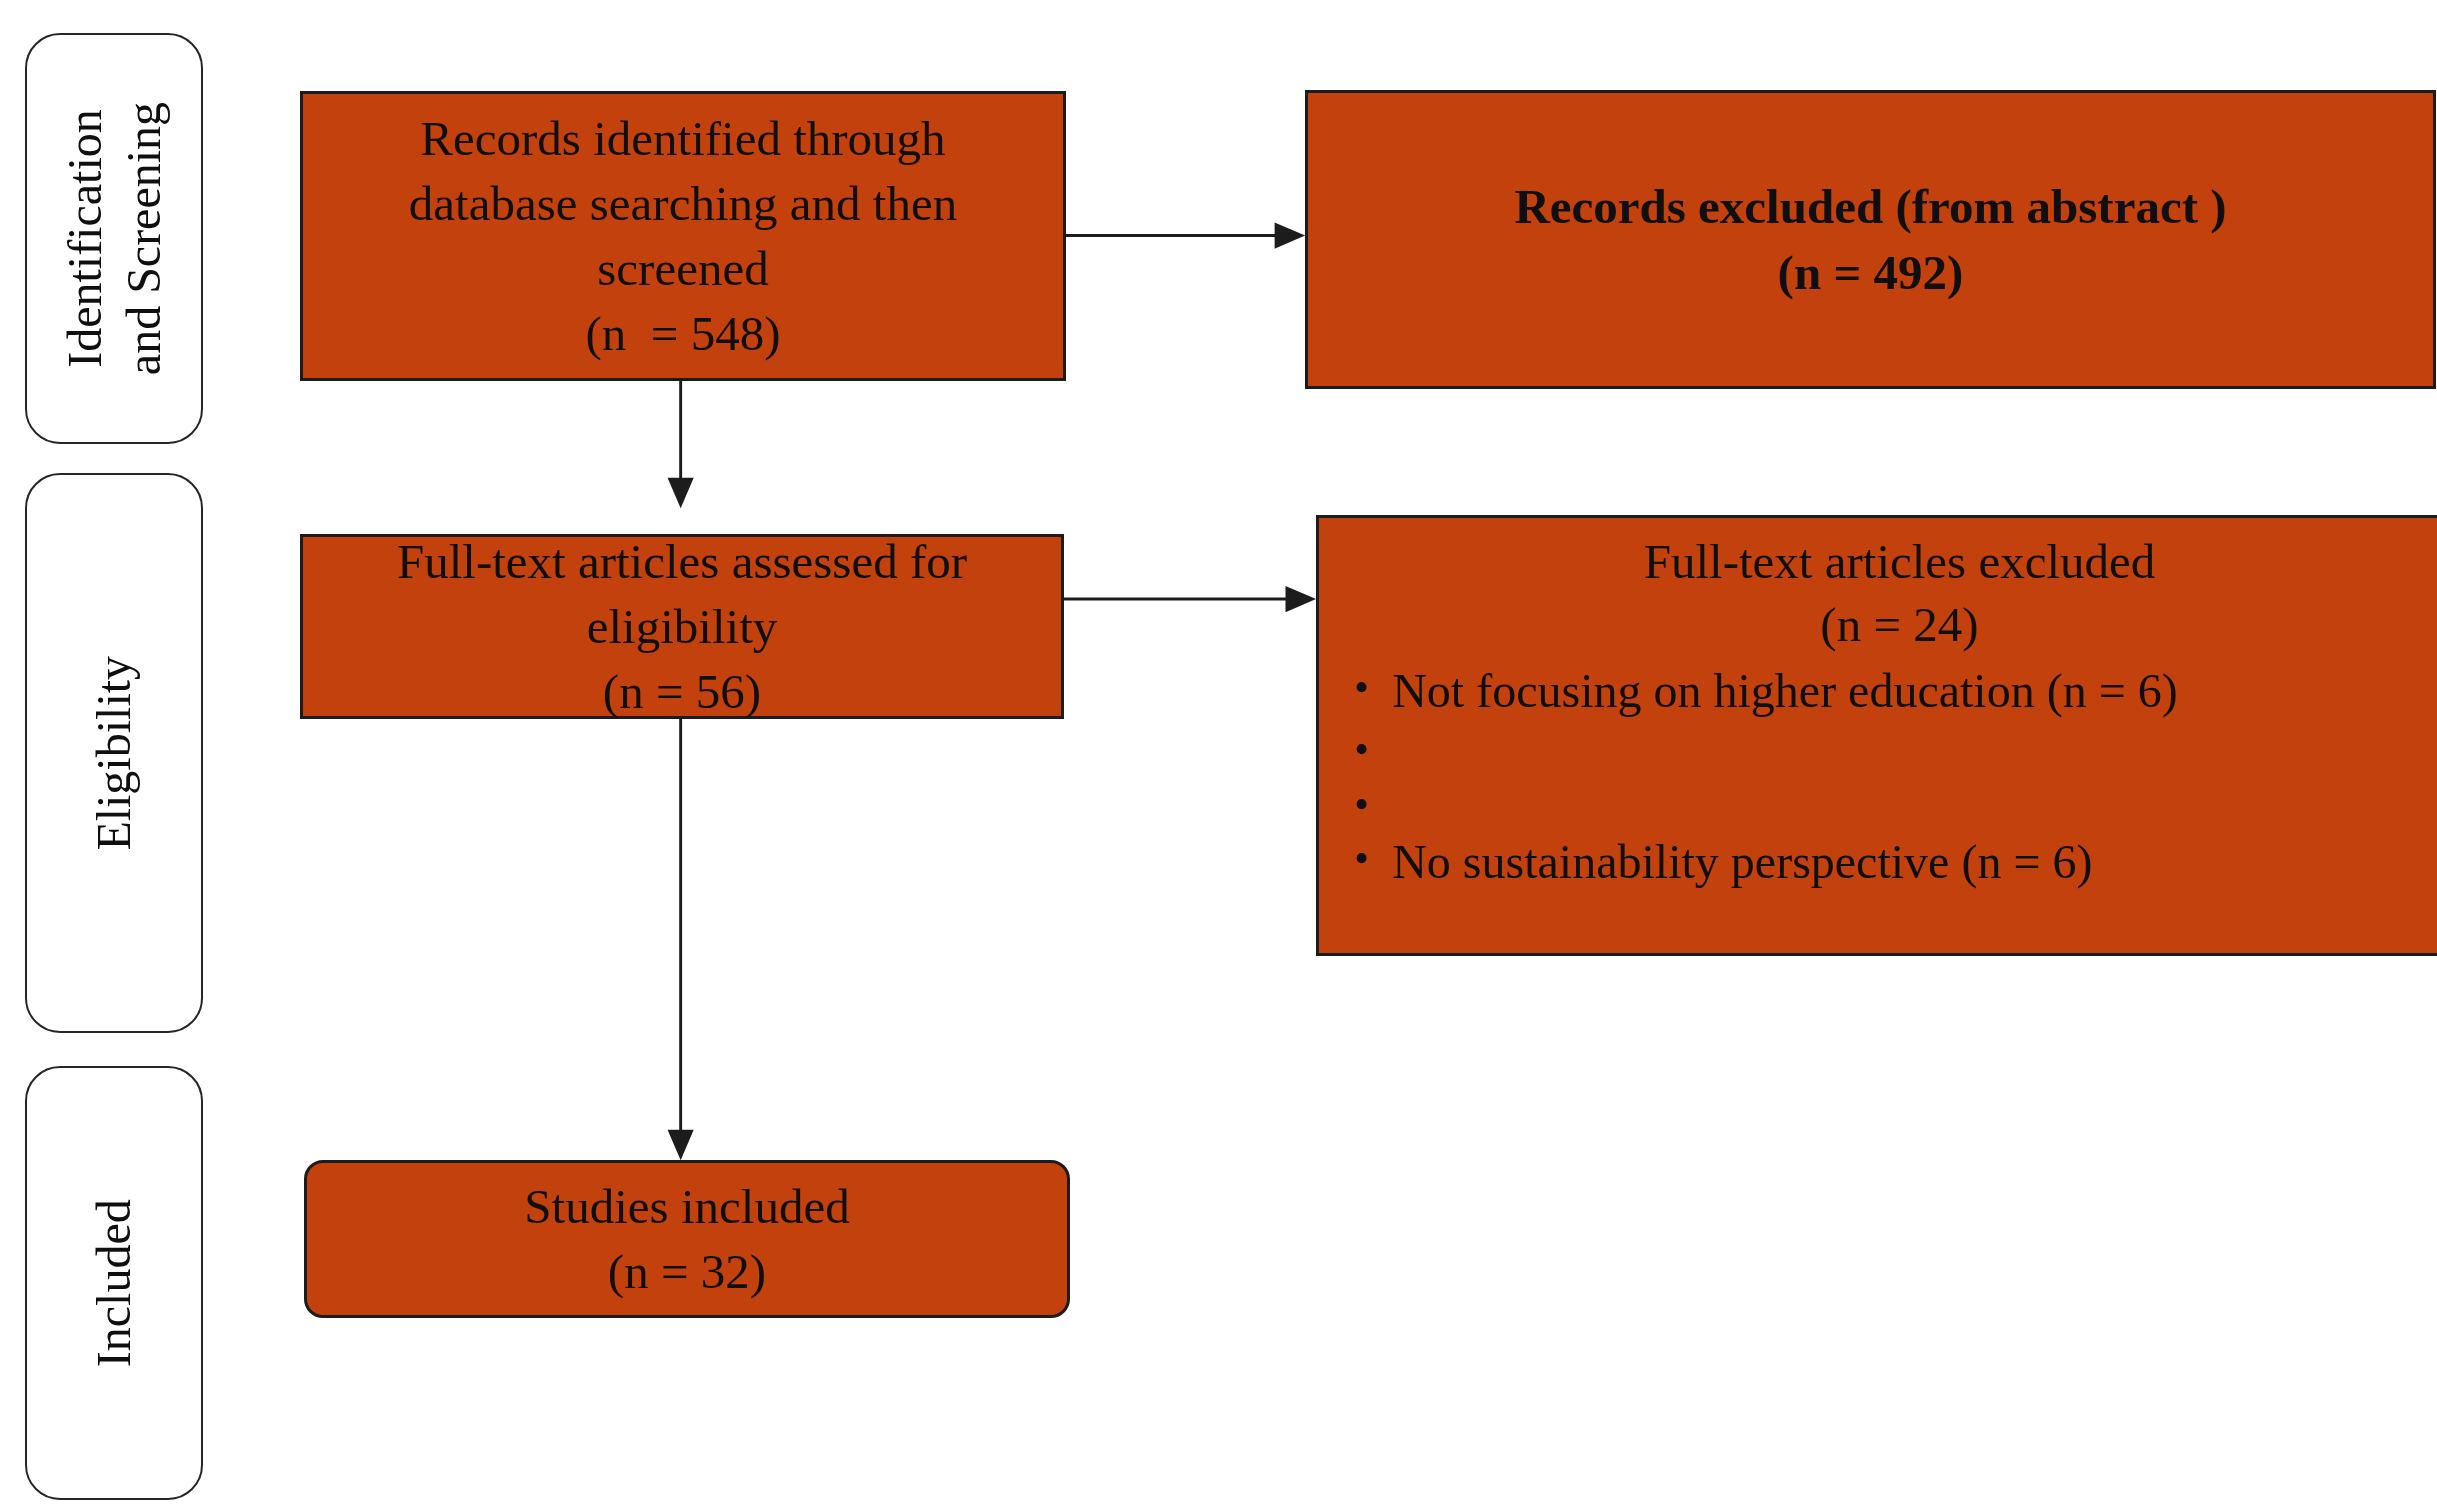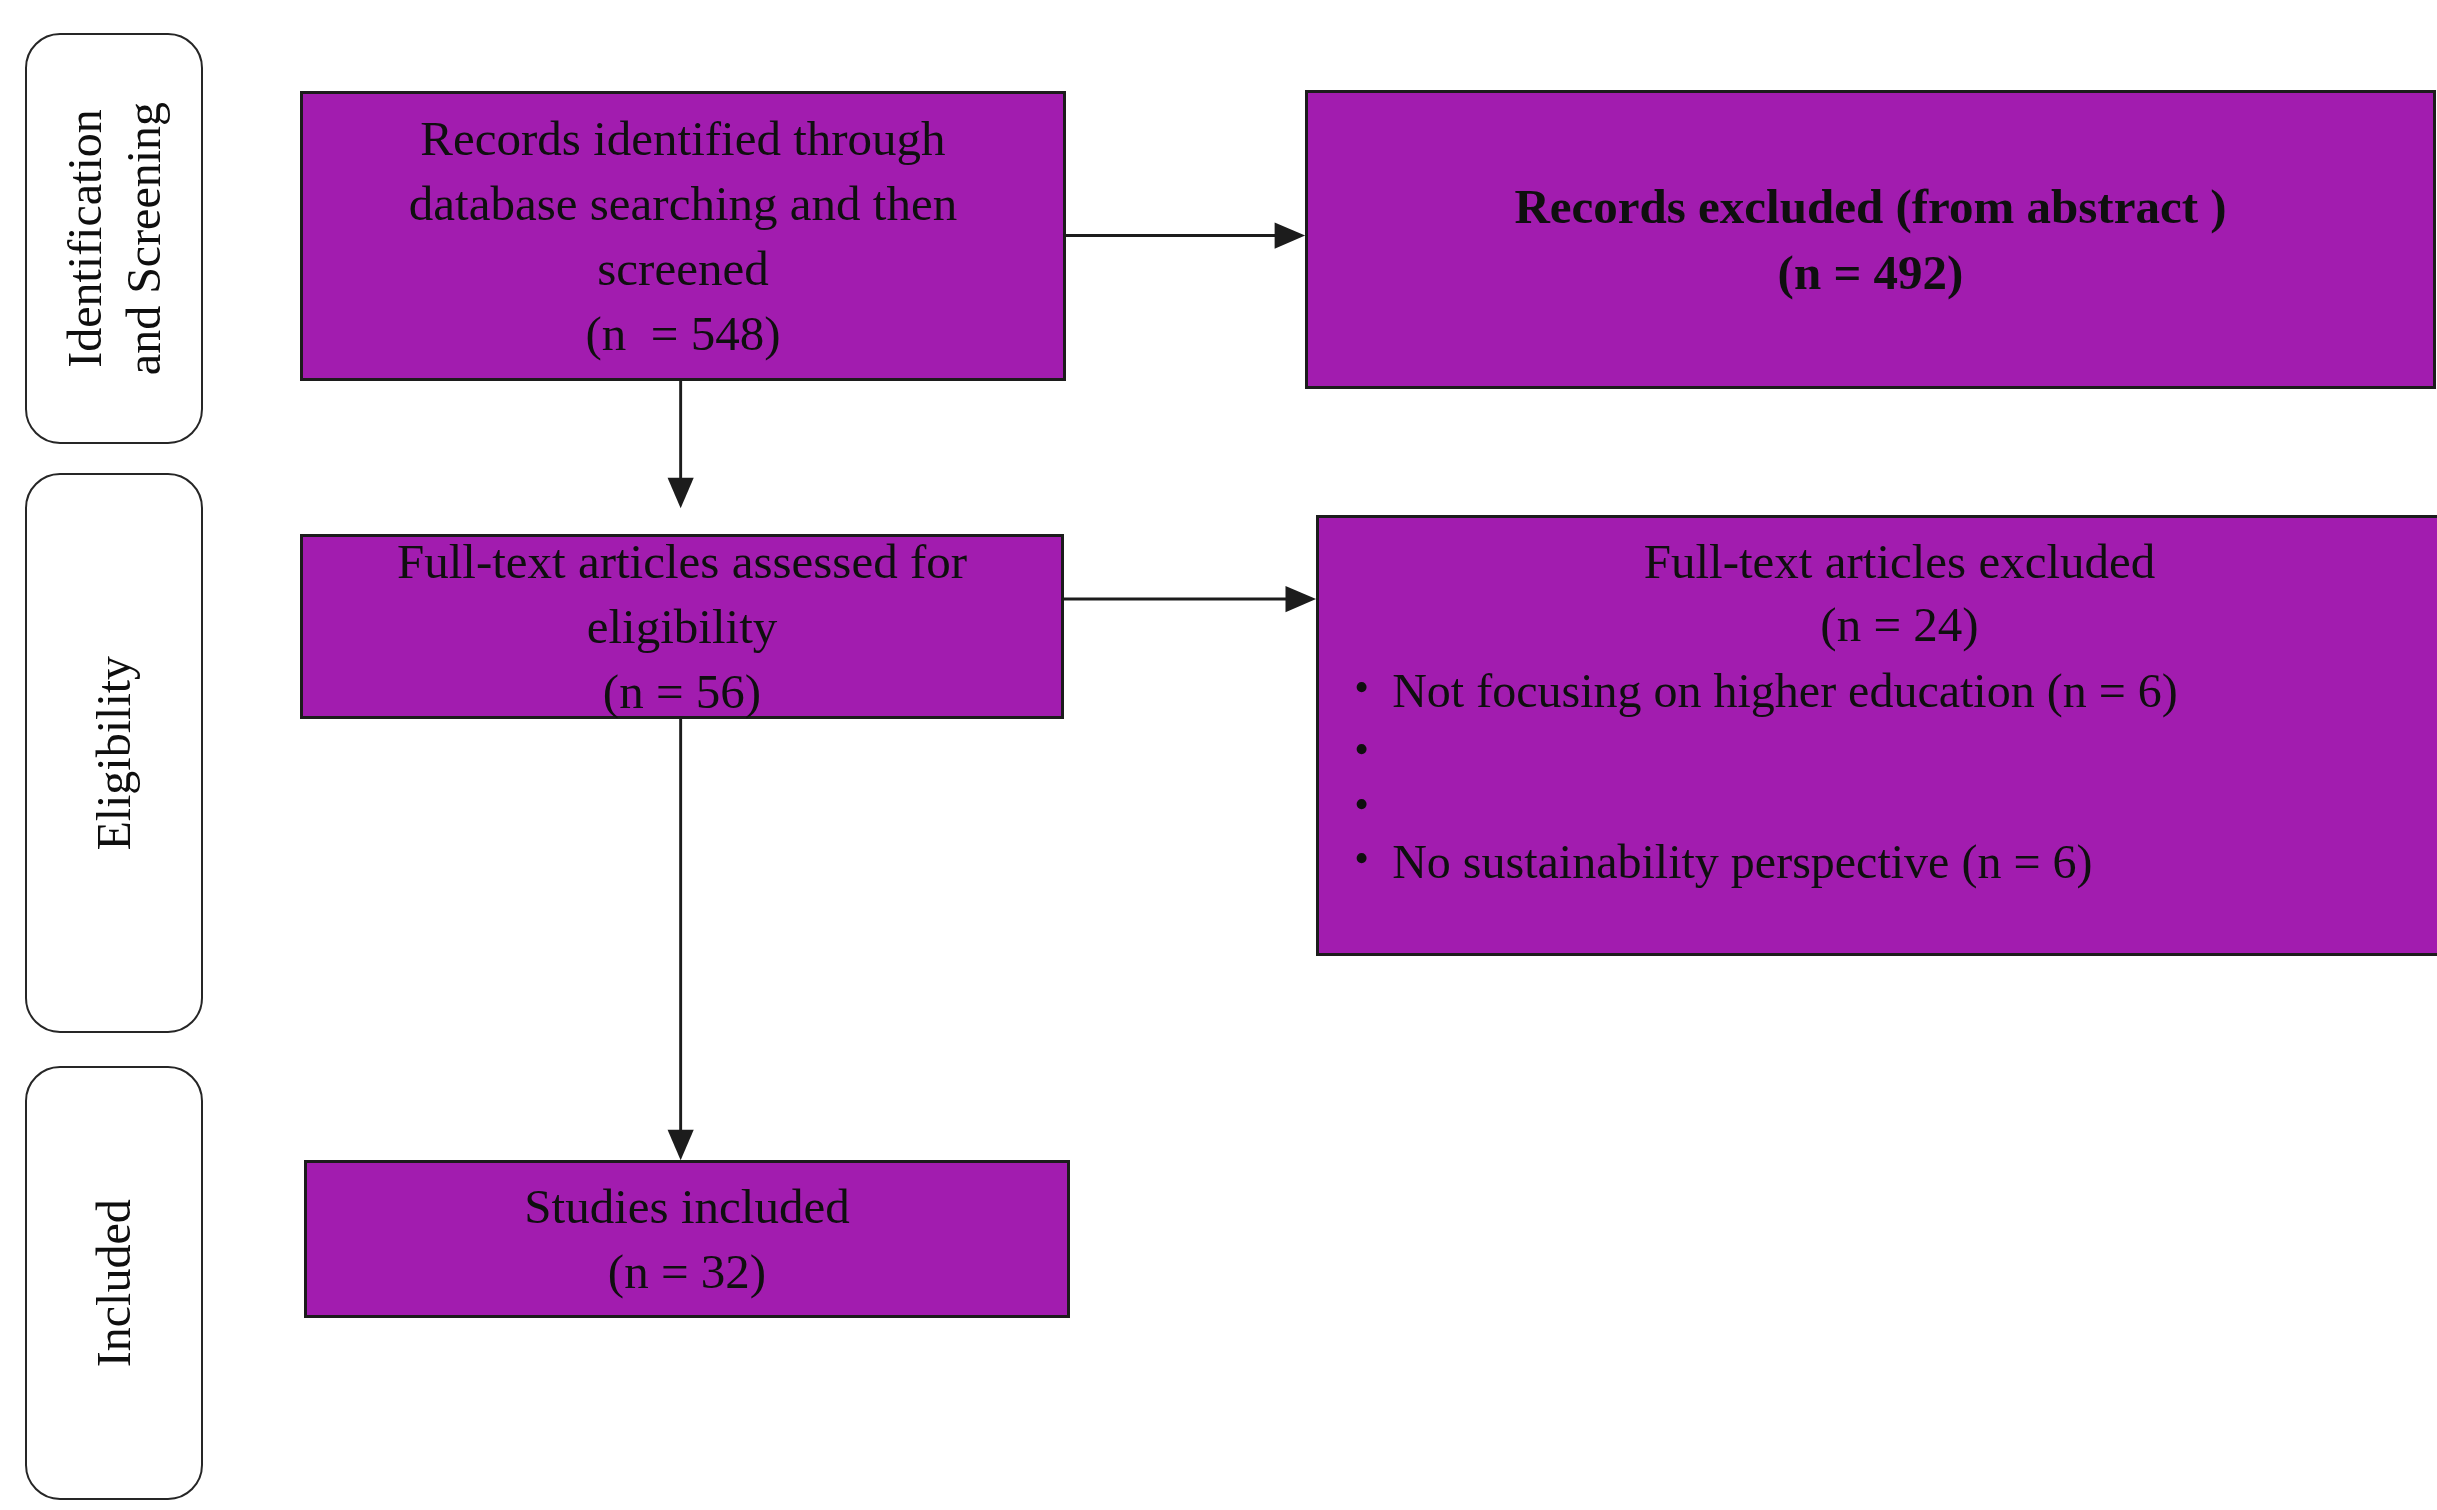--- a/index.html
+++ b/index.html
@@ -33,21 +33,21 @@
     flex:0 0 auto;
   }
   .vlabel.s1{width:393px;}
   .vlabel.s2{width:538px;}
   .vlabel.s3{width:414px;}
 
   
   .box{
     position:absolute;
     border:3.6px solid #1c1c1c;
-    background:#a21caf;
+    background:#c2410c;
     display:flex;align-items:center;justify-content:center;
   }
   .box-text{
     white-space:pre-line;
     text-align:center;
     font-size:49px;
     line-height:1.33;
     padding:0 14.5px;
   }
 
@@ -148,19 +148,19 @@
       <div class="reason">
         <span class="dot">•</span>
       </div>
       <div class="reason">
         <span class="dot">•</span>
         <span>No sustainability perspective (n = 6)</span>
       </div>
     </div>
   </div>
 
-  <div class="box" style="left:304px;top:1160px;width:760px;height:152px;">
+  <div class="box" style="left:304px;top:1160px;width:760px;height:152px;border-radius:19px;">
     <div class="box-text">Studies included
 (n = 32)</div>
   </div>
 
 </div>
 
 
 </body></html>

